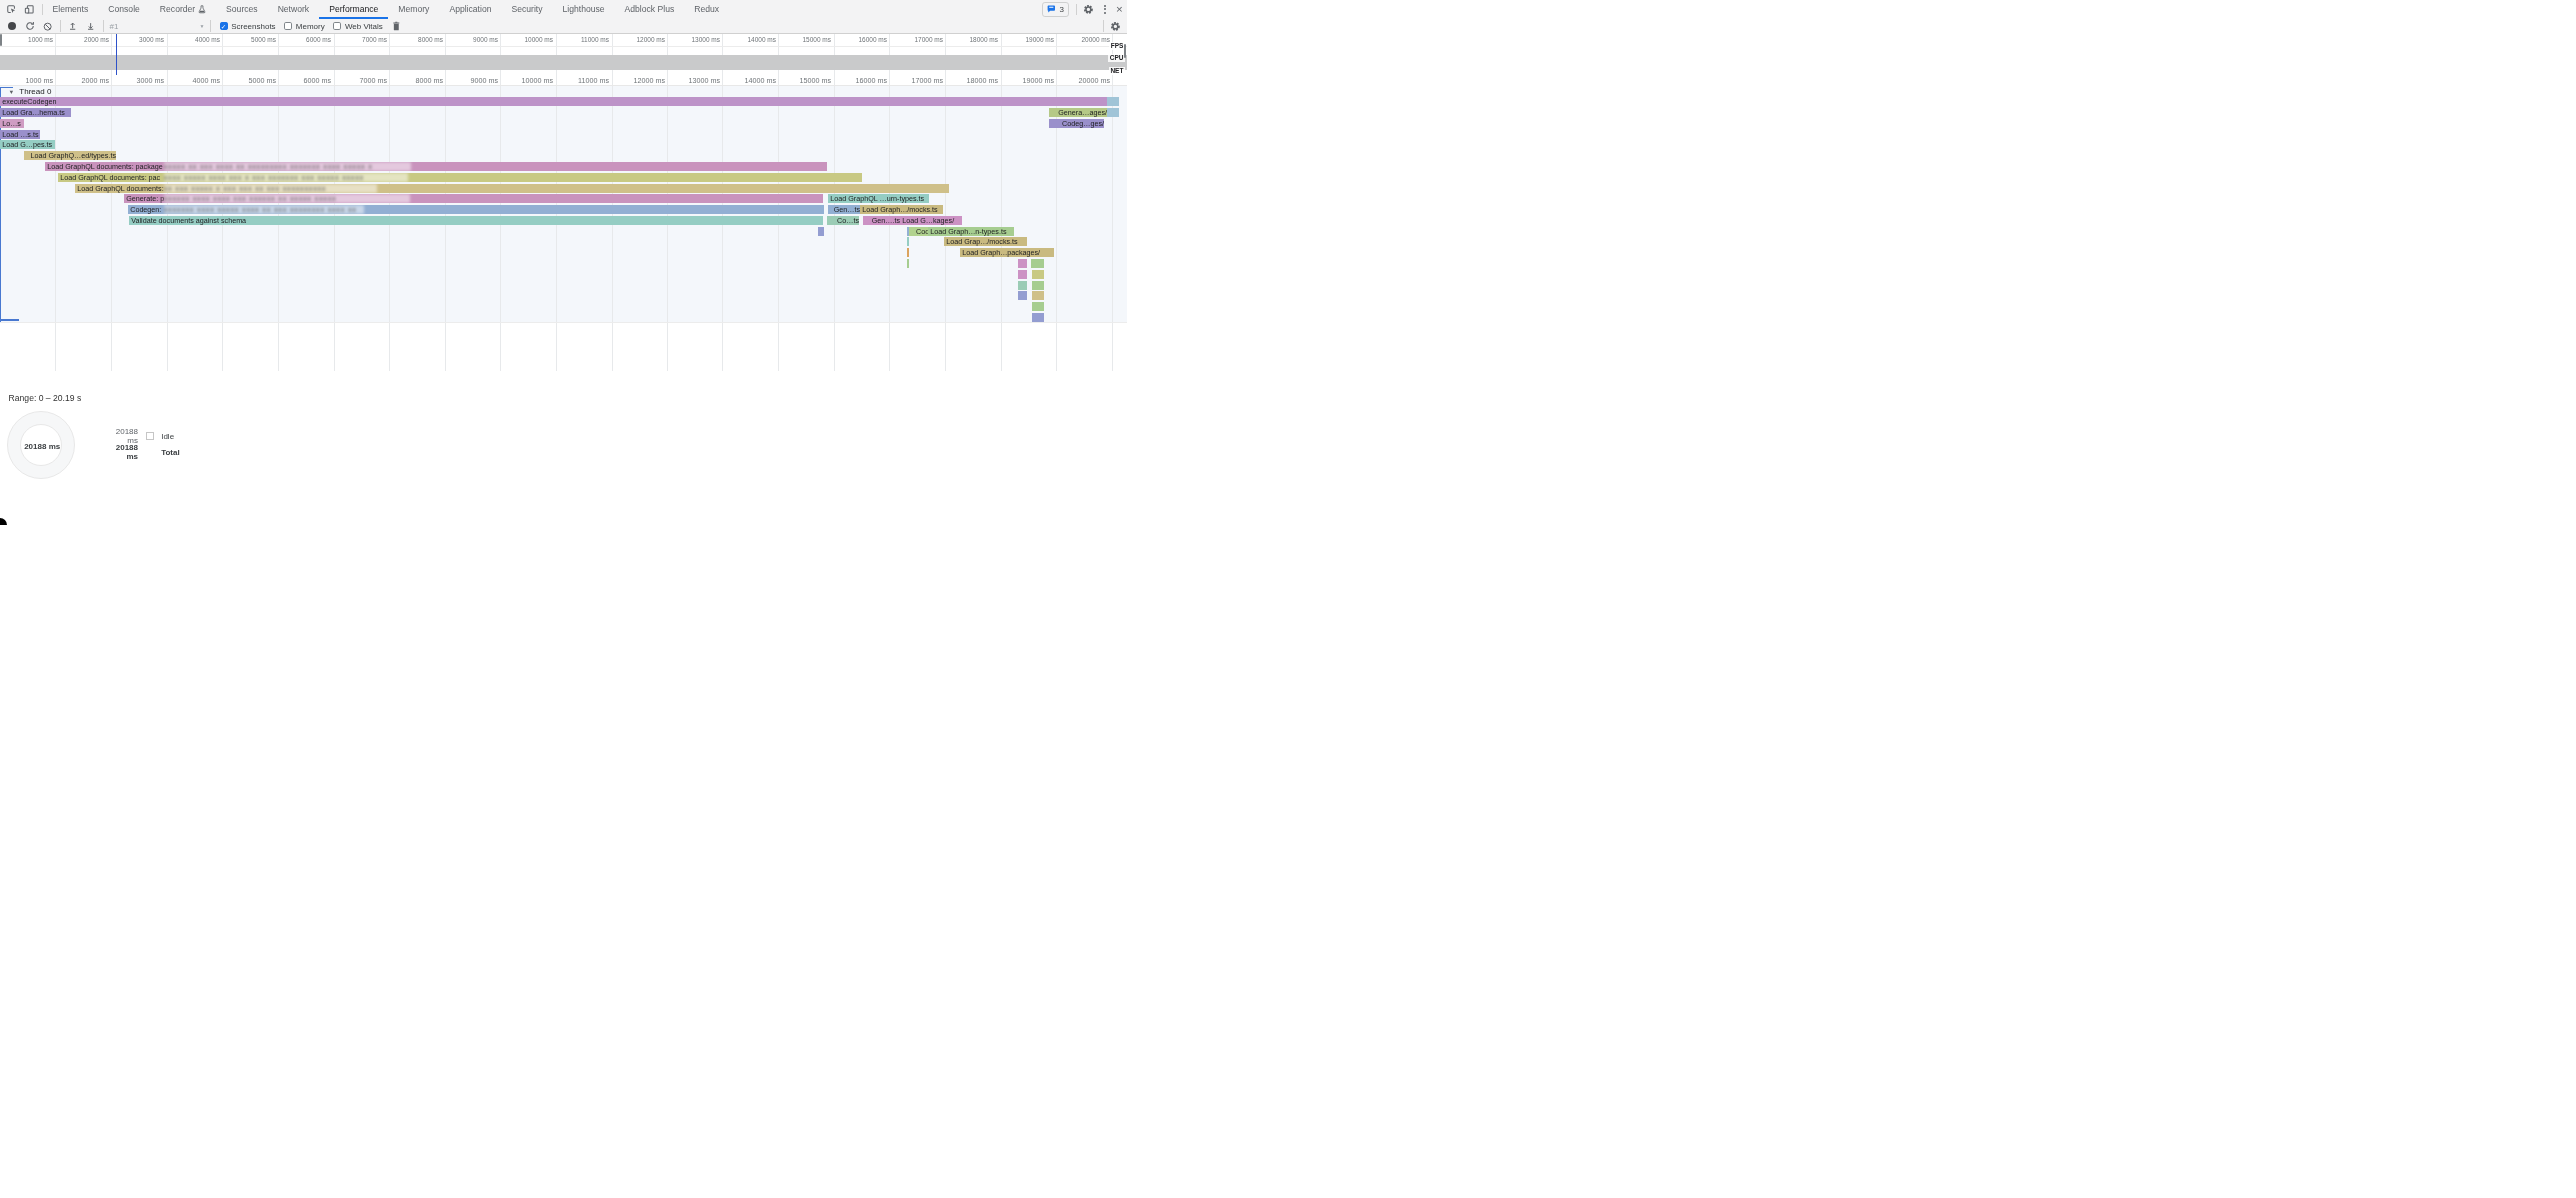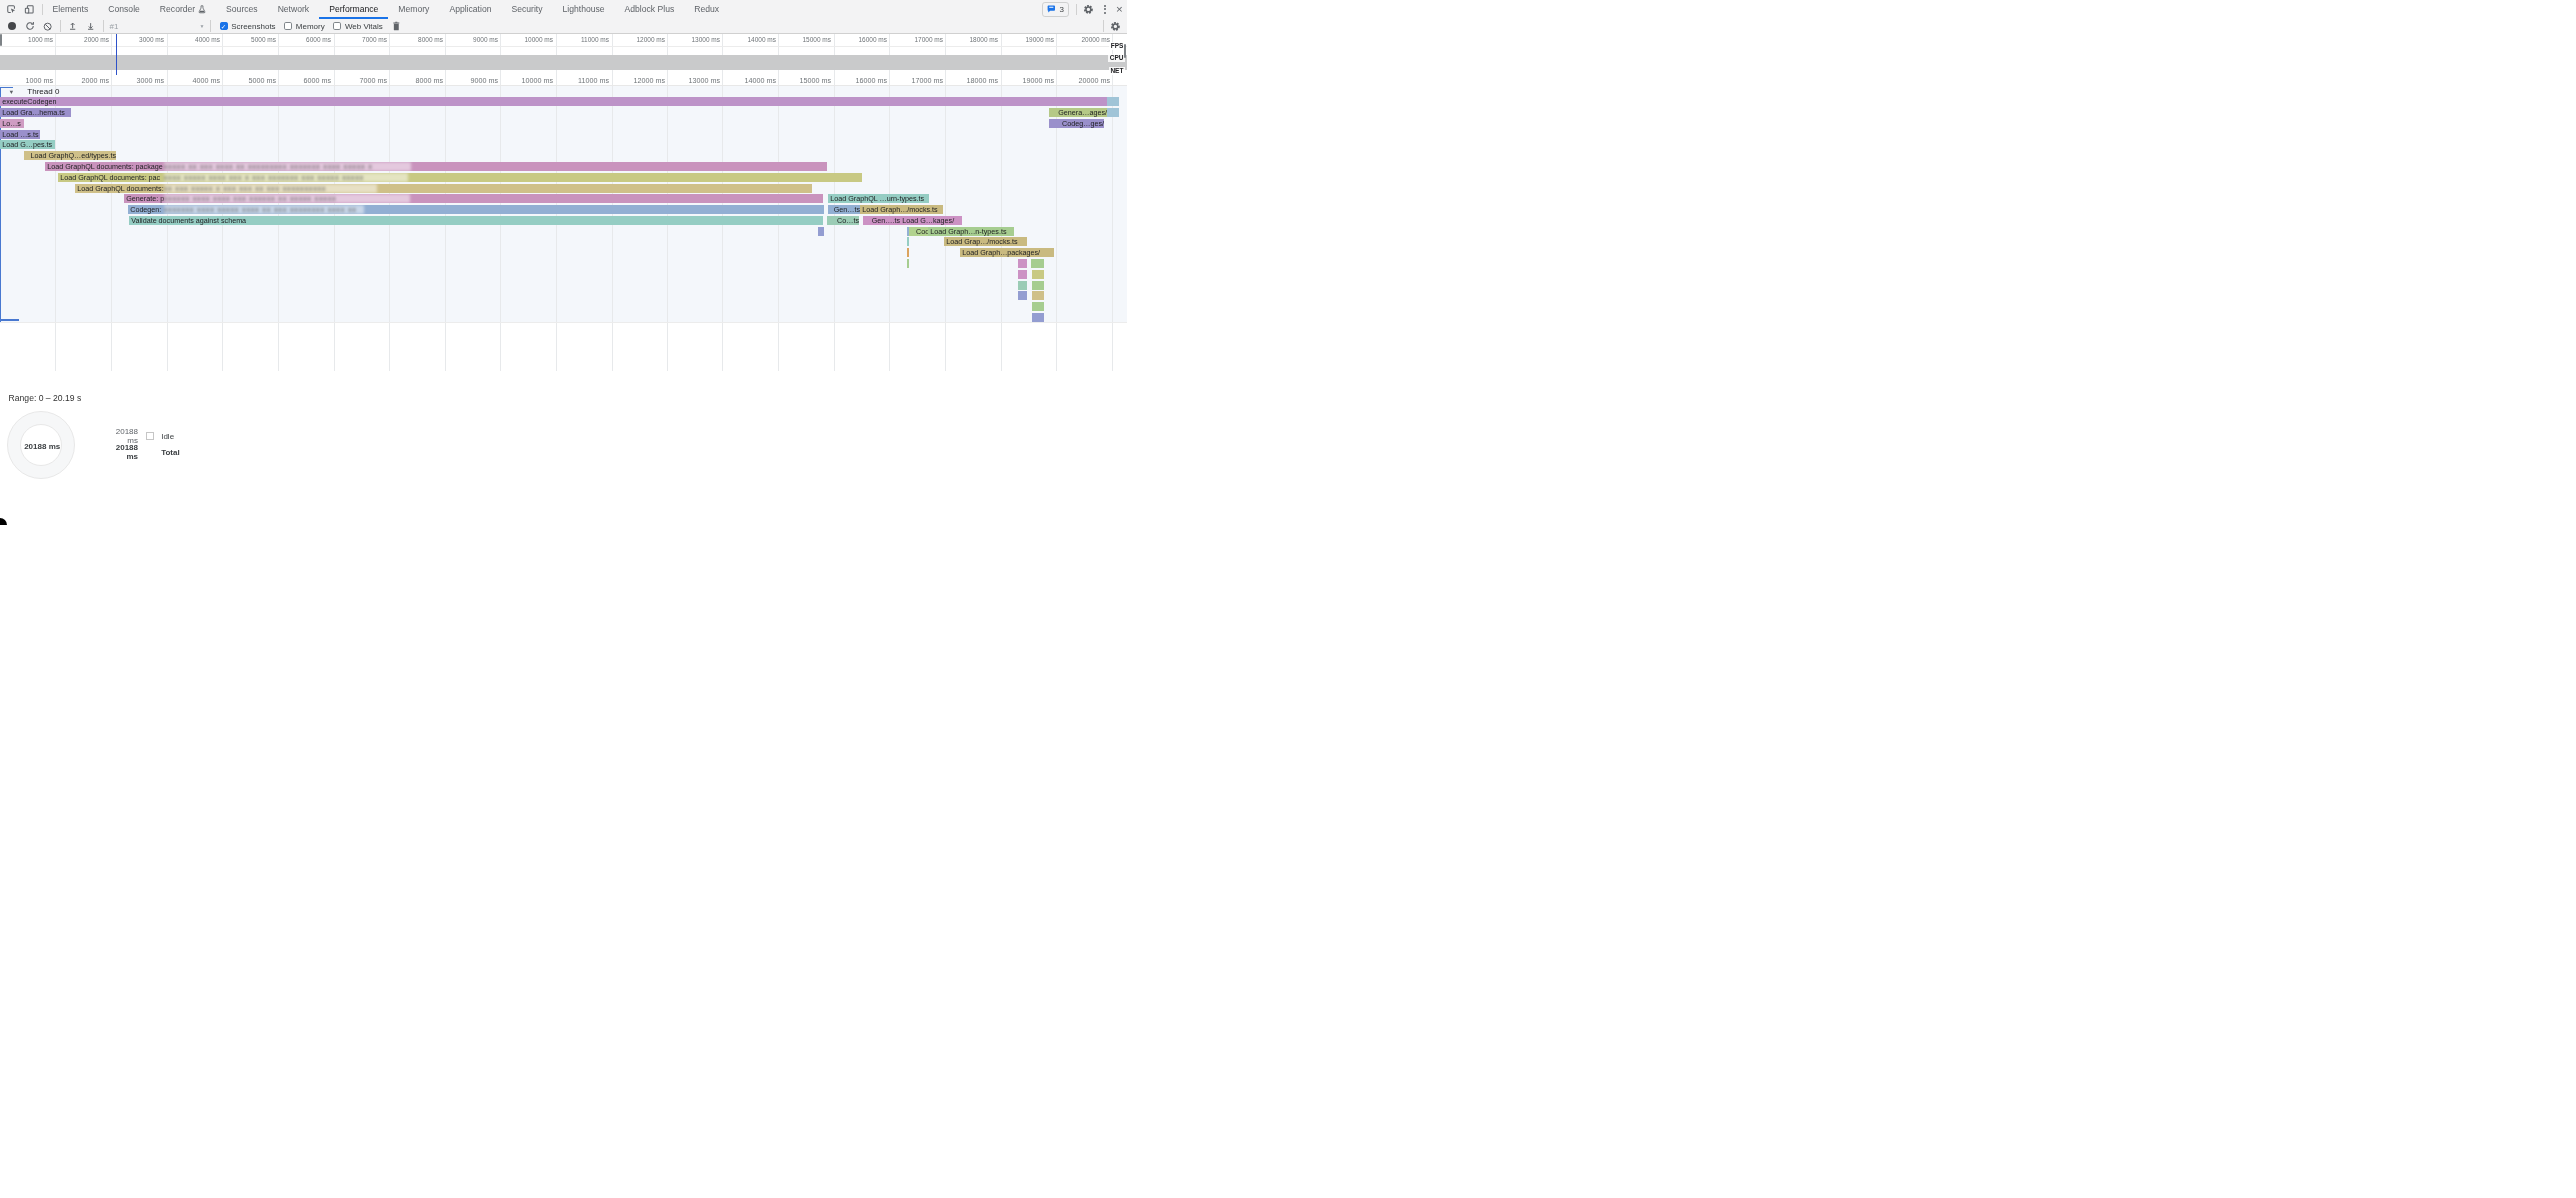--- a/index.html
+++ b/index.html
@@ -43,21 +43,21 @@
   .tick-lab{position:absolute;width:53px;text-align:right;color:#6f7478;white-space:nowrap;}
   .lane-chip{position:absolute;right:2.2px;font-size:6.5px;font-weight:bold;color:#202124;background:rgba(255,255,255,.85);
     padding:0 1.4px;line-height:8px;}
   .ov-marker{position:absolute;top:0;width:1.4px;height:41px;background:#2e52c9;}
   .handle{position:absolute;width:2.2px;border-radius:1.4px;background:#7d8286;}
   
   .flame{position:absolute;left:0;top:75px;width:100%;height:296px;background:#fff;overflow:hidden;}
   .flame-tint{position:absolute;left:0;top:10.8px;width:100%;height:236px;background:#f4f7fb;}
   .flame-endline{position:absolute;left:0;top:247px;width:100%;height:1.4px;background:#ececec;}
   .ruler2-border{position:absolute;left:0;top:10px;width:100%;height:0.7px;background:#e8e8e8;}
-  .thread-hdr{position:absolute;left:8.6px;top:11.5px;height:10px;display:flex;align-items:center;gap:13px;font-size:8px;color:#202124;}
+  .thread-hdr{position:absolute;left:8.6px;top:11.5px;height:10px;display:flex;align-items:center;gap:5px;font-size:8px;color:#202124;}
   .tri{font-size:5.8px;color:#5f6368;}
   .bracket-v{position:absolute;left:0;top:11.5px;width:1.4px;height:235px;background:#4878d0;}
   .bracket-t{position:absolute;left:0;top:11.5px;width:13px;height:1.4px;background:#4878d0;}
   .bracket-b{position:absolute;left:0;top:244px;width:18.7px;height:2.2px;background:#4878d0;}
   .bar{position:absolute;height:9.3px;font-size:7.2px;line-height:9.3px;color:#1c1d1f;white-space:nowrap;overflow:hidden;
     padding-left:2.2px;box-sizing:border-box;}
   .bar.center{text-align:right;padding-left:0;}
   .redact{position:absolute;top:0;height:9.3px;background:rgba(255,255,255,.5);color:#3a3a3a;font-size:6.5px;line-height:9.3px;
     letter-spacing:1.1px;overflow:hidden;filter:blur(1.4px);white-space:nowrap;}
   
@@ -358,21 +358,21 @@
         <div class="bar" style="left: 0px; width: 71px; top: 33px; background: rgb(154, 144, 203);">Load Gra…hema.ts</div>
         <div class="bar center" style="left: 1049px; width: 58px; top: 33px; background: rgb(181, 201, 135);">Genera…ages/</div>
         <div class="bar" style="left: 1107px; width: 12.2px; top: 33px; background: rgb(160, 196, 215);"></div>
         <div class="bar" style="left: 0px; width: 24px; top: 44px; background: rgb(207, 156, 195);">Lo…s</div>
         <div class="bar center" style="left: 1049px; width: 55px; top: 44px; background: rgb(154, 144, 203);">Codeg…ges/</div>
         <div class="bar" style="left: 0px; width: 40px; top: 55px; background: rgb(154, 144, 203);">Load …s.ts</div>
         <div class="bar" style="left: 0px; width: 55px; top: 65px; background: rgb(149, 205, 195);">Load G…pes.ts</div>
         <div class="bar center" style="left: 24px; width: 92px; top: 76px; background: rgb(207, 192, 137);">Load GraphQ…ed/types.ts</div>
         <div class="bar" style="left: 45px; width: 782px; top: 87px; background: rgb(201, 147, 189);">Load GraphQL documents: package<span class="redact" style="left: 119px; width: 247px;">xxxxx xx xxx xxxx xx xxxxxxxxx xxxxxxx xxxx xxxxx x</span></div>
         <div class="bar" style="left: 58px; width: 804px; top: 98px; background: rgb(200, 201, 131);">Load GraphQL documents: pac<span class="redact" style="left: 106px; width: 244px;">xxxx xxxxx xxxx xxx x xxx xxxxxxx xxx xxxxx xxxxx</span></div>
-        <div class="bar" style="left: 75px; width: 737px; top: 109px; background: rgb(207, 192, 137);">Load GraphQL documents:<span class="redact" style="left: 89px; width: 213px;">xx xxx xxxxx x xxx xxx xx xxx xxxxxxxxxx</span></div>
+        <div class="bar" style="left: 75px; width: 874px; top: 109px; background: rgb(207, 192, 137);">Load GraphQL documents:<span class="redact" style="left: 89px; width: 213px;">xx xxx xxxxx x xxx xxx xx xxx xxxxxxxxxx</span></div>
         <div class="bar" style="left: 124px; width: 699px; top: 119px; background: rgb(201, 147, 189);">Generate: p<span class="redact" style="left: 40px; width: 246px;">xxxxxx xxxx xxxx xxx xxxxxx xx xxxxx xxxxx</span></div>
         <div class="bar" style="left: 828px; width: 101px; top: 119px; background: rgb(149, 205, 195);">Load GraphQL …urn-types.ts</div>
         <div class="bar" style="left: 128px; width: 696px; top: 130px; background: rgb(146, 175, 211);">Codegen:<span class="redact" style="left: 36px; width: 200px;">xxxxxxx xxxx xxxxx xxxx xx xxx xxxxxxxx xxxx xx</span></div>
         <div class="bar center" style="left: 828px; width: 32px; top: 130px; background: rgb(146, 175, 211);">Gen…ts</div>
         <div class="bar" style="left: 860px; width: 83px; top: 130px; background: rgb(201, 186, 128);">Load Graph…/mocks.ts</div>
         <div class="bar" style="left: 129px; width: 694px; top: 141px; background: rgb(149, 205, 195);">Validate documents against schema</div>
         <div class="bar center" style="left: 827px; width: 32px; top: 141px; background: rgb(155, 204, 181);">Co…ts</div>
         <div class="bar center" style="left: 863px; width: 37px; top: 141px; background: rgb(204, 146, 196);">Gen….ts</div>
         <div class="bar" style="left: 900px; width: 62px; top: 141px; background: rgb(204, 146, 196);">Load G…kages/</div>
         <div class="bar" style="left: 818px; width: 5.8px; top: 152px; background: rgb(147, 157, 209);"></div>

